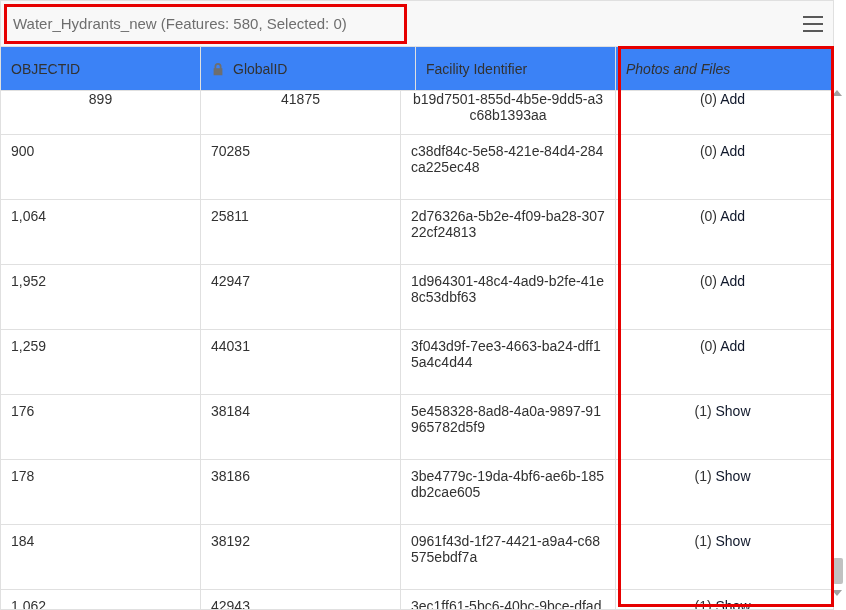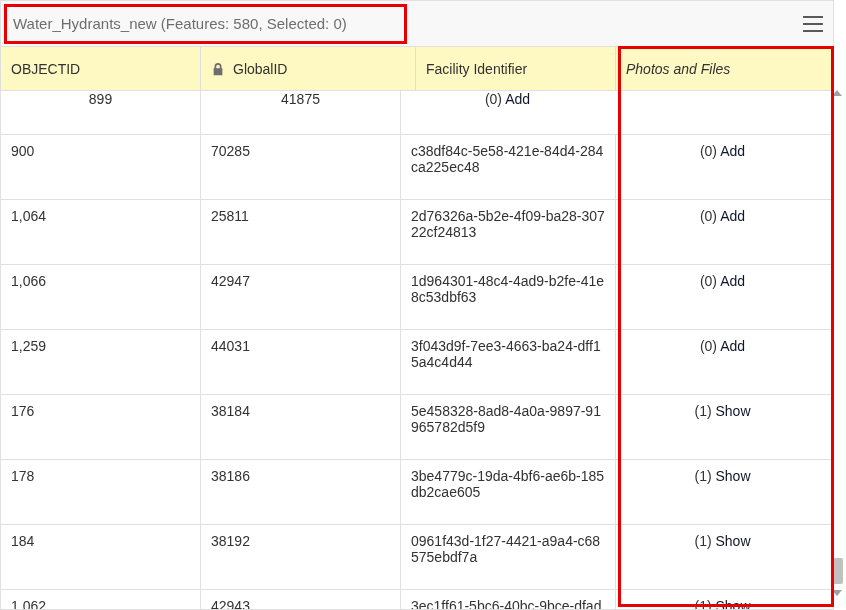--- a/index.html
+++ b/index.html
@@ -48,21 +48,21 @@
   .hamburger span {
     display: block;
     height: 2px;
     background: #595959;
     width: 100%;
   }
   .header-row {
     display: flex;
     height: 44px;
     border-bottom: 1px solid #e0e0e0;
-    background: #fef9c3;
+    background: #3b82f6;
     font-size: 14px;
     color: #323232;
     flex: none;
   }
   .header-row .col {
     display: flex;
     align-items: center;
     padding: 0 10px;
     border-right: 1px solid #e0e0e0;
   }
@@ -171,36 +171,37 @@
     <div class="col col-photos">
       <span>Photos and Files</span>
     </div>
   </div>
 
   <div class="body">
     <div class="rows" id="rows">
         <div class="row partial">
           <div class="cell cell-objectid">899</div>
           <div class="cell cell-facility">41875</div>
+          <div class="cell cell-globalid">b19d7501-855d-4b5e-9dd5-a3c68b1393aa</div>
           <div class="cell cell-photos"><span class="count">(0)</span> <span class="link">Add</span></div>
         </div>
         <div class="row">
           <div class="cell cell-objectid">900</div>
           <div class="cell cell-facility">70285</div>
           <div class="cell cell-globalid">c38df84c-5e58-421e-84d4-284ca225ec48</div>
           <div class="cell cell-photos"><span class="count">(0)</span> <span class="link">Add</span></div>
         </div>
         <div class="row">
           <div class="cell cell-objectid">1,064</div>
           <div class="cell cell-facility">25811</div>
           <div class="cell cell-globalid">2d76326a-5b2e-4f09-ba28-30722cf24813</div>
           <div class="cell cell-photos"><span class="count">(0)</span> <span class="link">Add</span></div>
         </div>
         <div class="row">
-          <div class="cell cell-objectid">1,066</div>
+          <div class="cell cell-objectid">1,952</div>
           <div class="cell cell-facility">42947</div>
           <div class="cell cell-globalid">1d964301-48c4-4ad9-b2fe-41e8c53dbf63</div>
           <div class="cell cell-photos"><span class="count">(0)</span> <span class="link">Add</span></div>
         </div>
         <div class="row">
           <div class="cell cell-objectid">1,259</div>
           <div class="cell cell-facility">44031</div>
           <div class="cell cell-globalid">3f043d9f-7ee3-4663-ba24-dff15a4c4d44</div>
           <div class="cell cell-photos"><span class="count">(0)</span> <span class="link">Add</span></div>
         </div>

